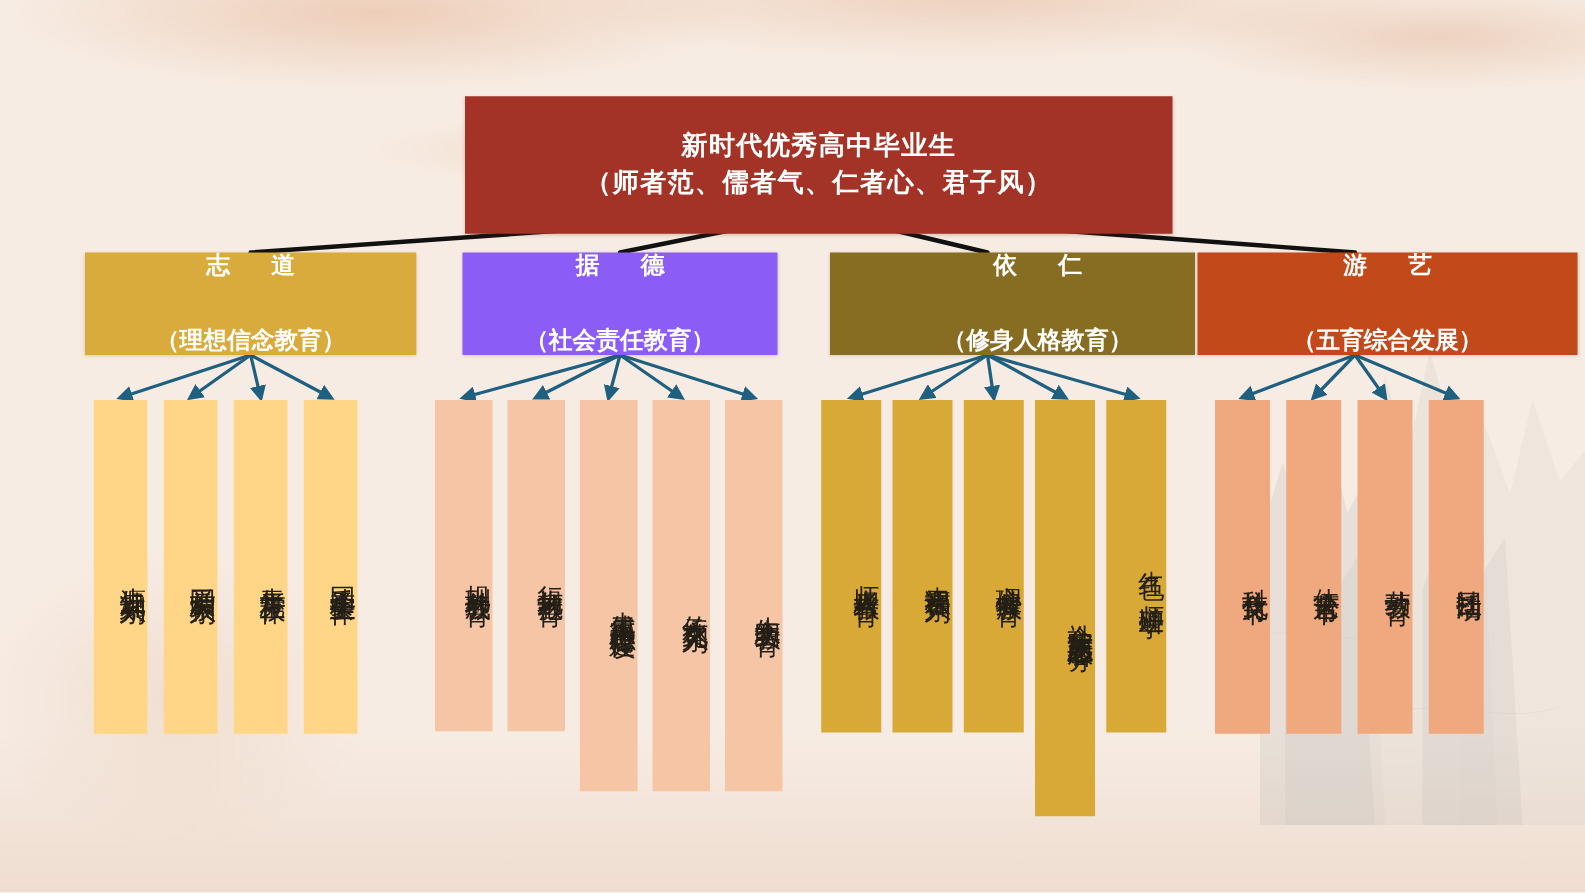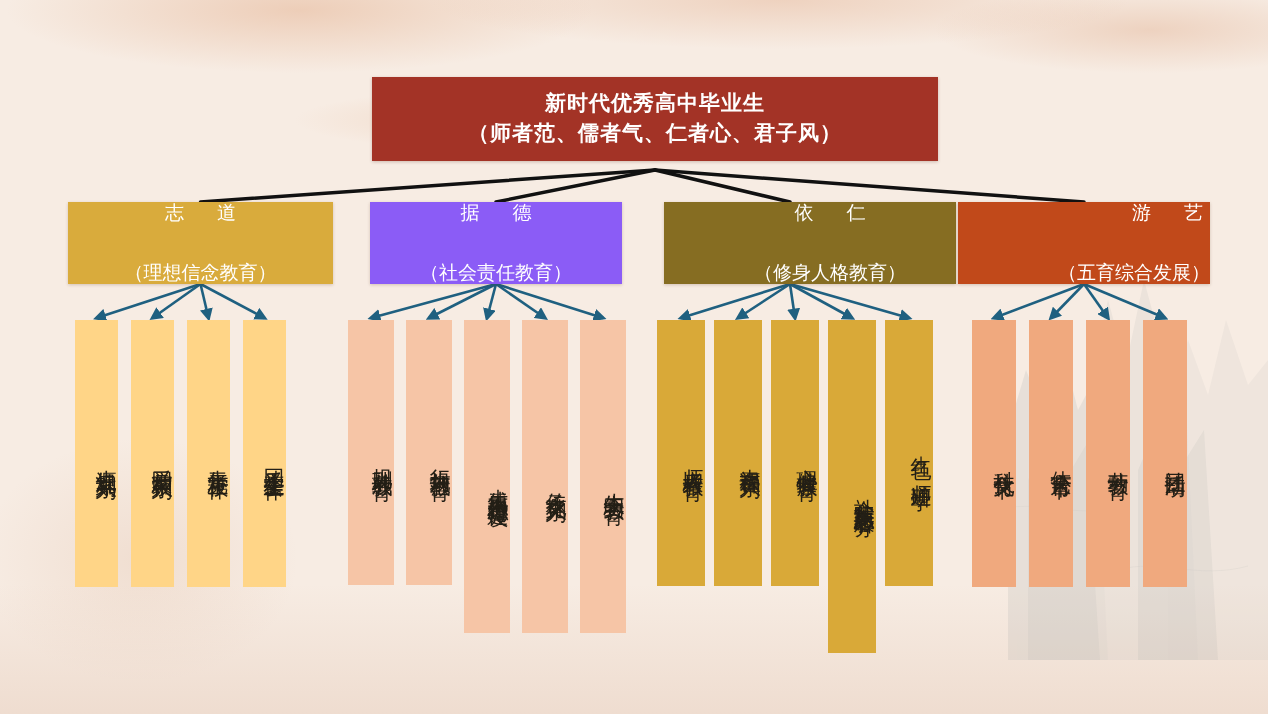--- a/index.html
+++ b/index.html
@@ -56,21 +56,21 @@
   #links {
     position: absolute;
     left: 0; top: 0;
     width: 1268px; height: 714px;
     pointer-events: none;
   }
   
   .title-box {
     position: absolute;
     left: 372px; top: 77px;
-    width: 566px; height: 84px;
+    width: 566px; height: 110px;
     background: #a33326;
     color: #ffffff;
     display: flex;
     flex-direction: column;
     align-items: center;
     justify-content: center;
     font-weight: bold;
     font-size: 21px;
     line-height: 1.42;
     letter-spacing: 1px;
@@ -79,21 +79,21 @@
   }
   
   .cat-box {
     position: absolute;
     height: 82px;
     color: #ffffff;
     display: flex;
     flex-direction: column;
     align-items: center;
     justify-content: center;
-    font-weight: normal;
+    font-weight: bold;
     font-size: 19px;
     line-height: 1.45;
     text-align: center;
     box-shadow: 0 1px 3px rgba(90,50,25,0.22);
   }
   .cat-name { letter-spacing: 7px; padding-left: 7px; }
   .cat-sub  { letter-spacing: 0px; margin-top: 32px; }
   
   .item-box {
     position: absolute;
@@ -187,21 +187,21 @@
         <div class="cat-sub">（理想信念教育）</div>
       </div>
       <div class="cat-box" style="left: 370px; top: 202px; width: 252px; background: #8b5cf6;">
         <div class="cat-name">据　德</div>
         <div class="cat-sub">（社会责任教育）</div>
       </div>
       <div class="cat-box" style="left: 664px; top: 202px; width: 252px; background: rgb(134, 109, 34); padding-left: 40px;">
         <div class="cat-name">依　仁</div>
         <div class="cat-sub">（修身人格教育）</div>
       </div>
-      <div class="cat-box" style="left: 958px; top: 202px; width: 252px; background: rgb(193, 73, 26); align-items: flex-end;">
+      <div class="cat-box" style="left: 958px; top: 202px; width: 304px; background: rgb(193, 73, 26);">
         <div class="cat-name">游　艺</div>
         <div class="cat-sub">（五育综合发展）</div>
       </div>
     </div>
   <div id="items">
       <div class="item-box" style="left: 75px; top: 320px; width: 43px; height: 267px; background: rgb(255, 213, 135);">
         <span class="txt">生涯规划系列</span>
       </div>
       <div class="item-box" style="left: 131px; top: 320px; width: 43px; height: 267px; background: rgb(255, 213, 135);">
         <span class="txt">爱国荣校系列</span>

